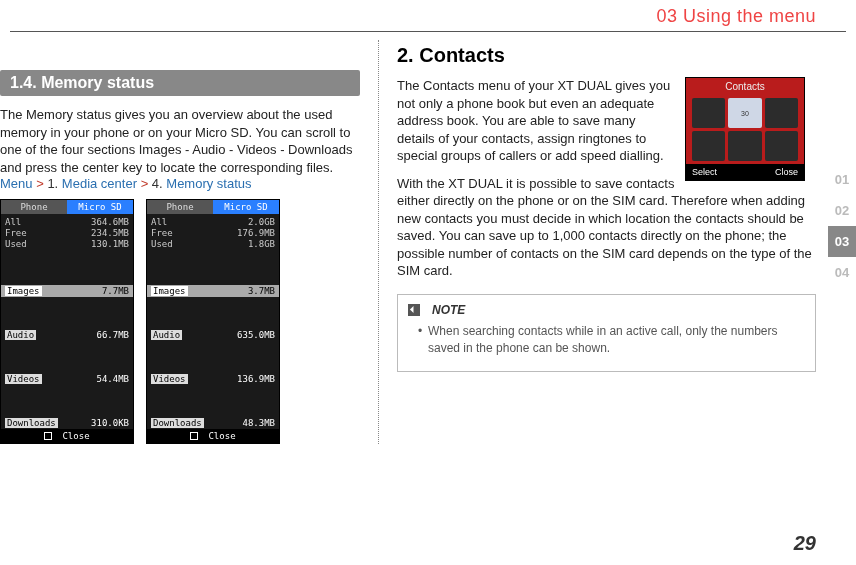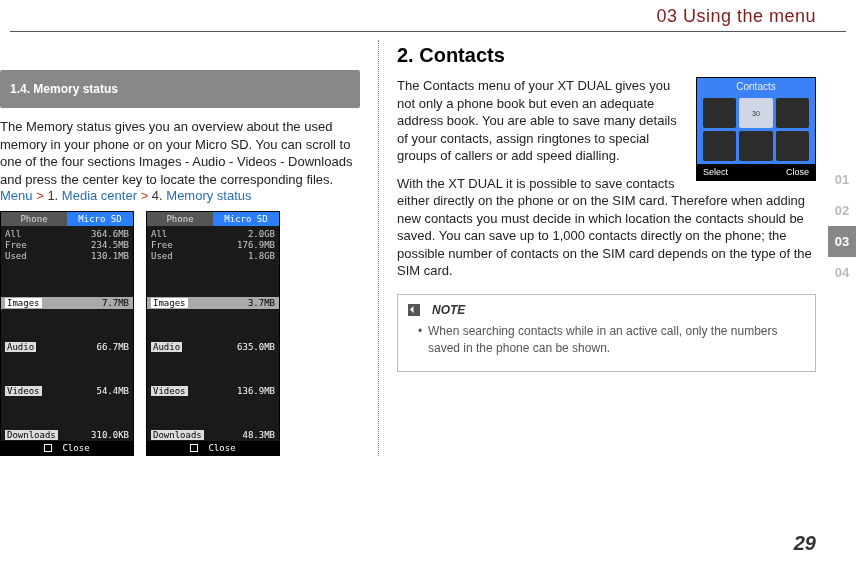--- a/index.html
+++ b/index.html
@@ -10,21 +10,21 @@
     font-family: Arial, Helvetica, sans-serif;
     color: #333;
     position: relative;
     overflow: hidden;
   }
   .top-header {
     text-align: right;
     padding: 6px 40px 4px 0;
     font-size: 18px;
     letter-spacing: 0.5px;
-    color: #7f1d1d;
+    color: #ef4444;
   }
   .top-rule {
     border: none;
     border-top: 1.5px solid #555;
     margin: 0 10px 0 10px;
   }
   .columns {
     display: flex;
     padding: 8px 40px 0 0;
     position: relative;
@@ -35,23 +35,23 @@
   }
   .col-right {
     flex: 1;
     padding-left: 18px;
     border-left: 1px dotted #888;
     position: relative;
   }
   .section-bar {
     background: #888;
     color: #fff;
-    font-size: 12px;
-    font-weight: bold;
-    padding: 12px 10px;
+    font-size: 16px;
+    font-weight: bold;
+    padding: 4px 10px;
     border-radius: 2px;
     margin: 30px 0 10px 0;
   }
   .body-text {
     font-size: 13px;
     line-height: 1.35;
     color: #222;
   }
   .nav-path { font-size: 13px; }
   .nav-blue { color: #2a6fb0; }
@@ -121,22 +121,22 @@
   .right-para {
     font-size: 13px;
     line-height: 1.35;
     color: #222;
     margin-bottom: 10px;
   }
   .contacts-thumb {
     float: right;
     width: 120px;
     height: 104px;
-    background: #3b82f6;
-    margin: 0 0 6px 10px;
+    background: #b91c1c;
+    margin: 0 11px 6px 10px;
     border: 1px solid #000;
     color: #fff;
     font-family: sans-serif;
     font-size: 10px;
     display: flex;
     flex-direction: column;
   }
   .ct-title { text-align:center; padding:3px 0; font-size:10px; color:#eee; }
   .ct-grid { flex:1; display:grid; grid-template-columns: repeat(3, 1fr); gap:3px; padding:3px 6px; }
   .ct-cell {

